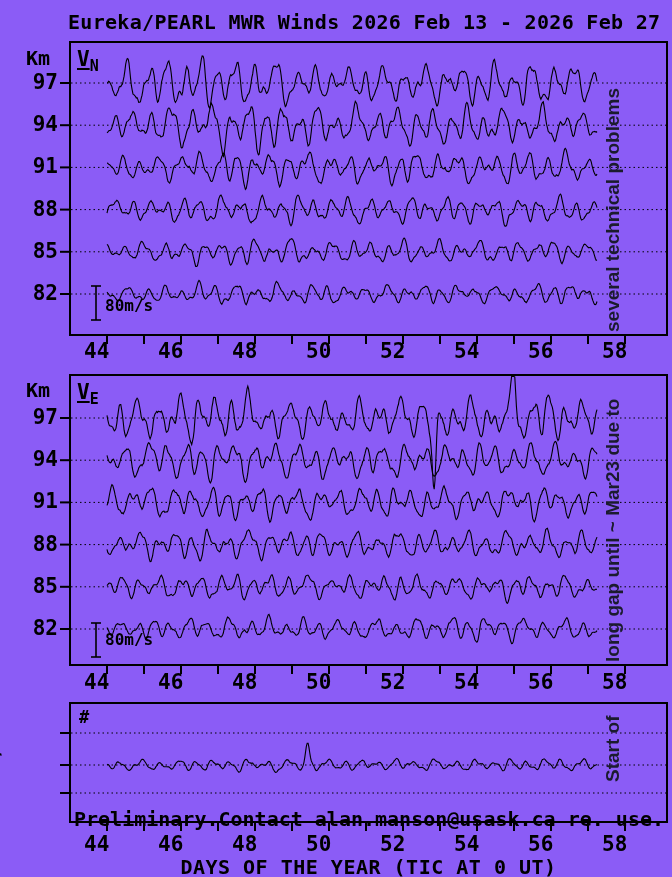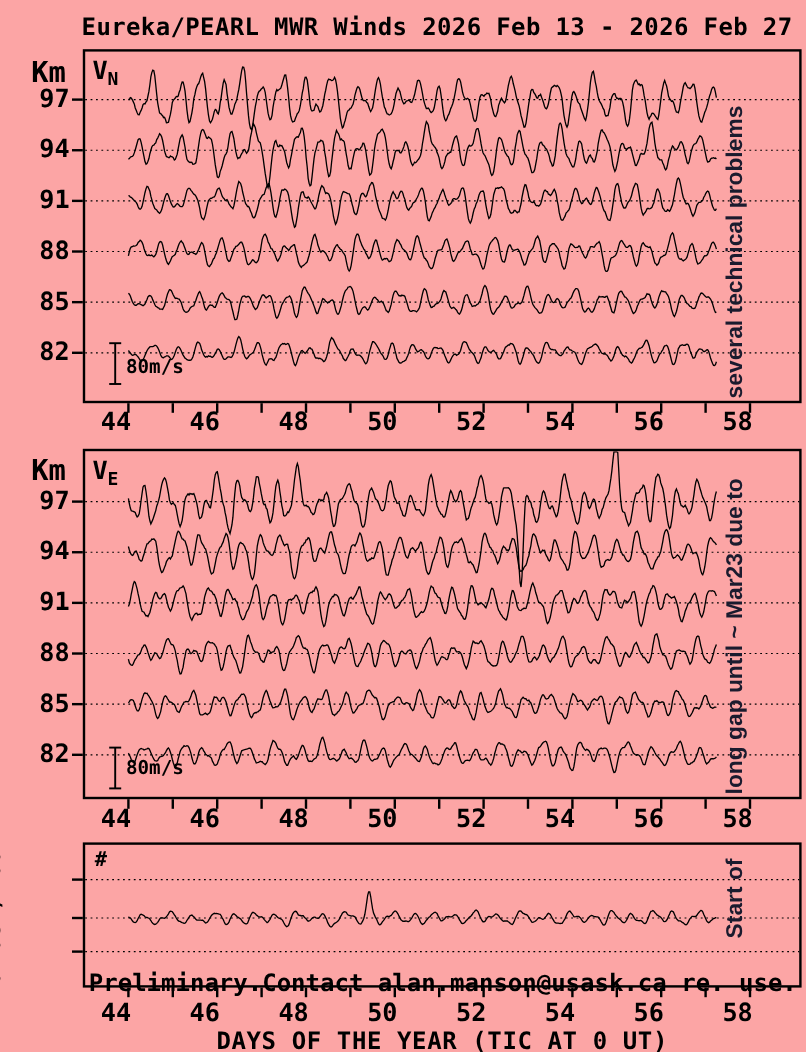--- a/index.html
+++ b/index.html
@@ -1,25 +1,25 @@
 <!DOCTYPE html>
 <html><head>
 <meta charset="utf-8">
 <style>
   html,body{margin:0;padding:0;background:#fff;}
-  .fig{position:relative;width:672px;height:877px;background:#fca5a5;overflow:hidden;
+  .fig{position:relative;width:672px;height:877px;background:#8b5cf6;overflow:hidden;
        font-family:"DejaVu Sans Mono","Liberation Mono",monospace;font-weight:bold;color:#000;}
   .fig *{box-sizing:border-box;}
   #plot-svg{position:absolute;left:0;top:0;z-index:1;}
   .txt{position:absolute;z-index:2;white-space:pre;}
   .title{left:68px;top:10px;font-size:20px;letter-spacing:0.3px;}
-  .kmhdr{font-size:24px;}
+  .kmhdr{font-size:20px;}
   .kmlab{font-size:21px;width:38px;text-align:right;}
   .daylab{font-size:21px;width:46px;text-align:left;}
-  .varlab{font-size:21px;}
+  .varlab{font-size:21px;text-decoration:underline;}
   .varlab sub{font-size:15px;}
   .hashlab{font-size:17px;}
   .scalelab{font-size:16px;}
   .footer{left:74px;top:807px;font-size:20px;}
   .xaxis-title{left:70px;top:855px;width:597px;text-align:center;font-size:20px;letter-spacing:0.5px;}
   .vtext{position:absolute;z-index:2;white-space:pre;transform:rotate(-90deg);transform-origin:left bottom;line-height:24px;height:24px;}
   .vmono{font-size:20px;}
   .vnum{font-size:21px;line-height:26px;height:26px;}
   .vnote{font-family:"Liberation Sans",sans-serif;font-weight:bold;font-size:19px;color:#1b1b2e;line-height:22px;height:22px;}
 </style>

